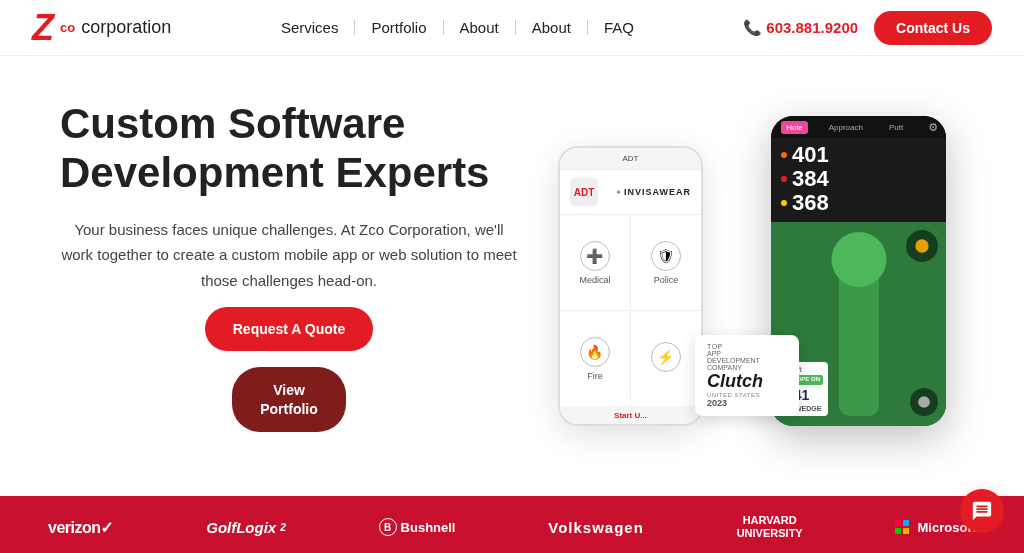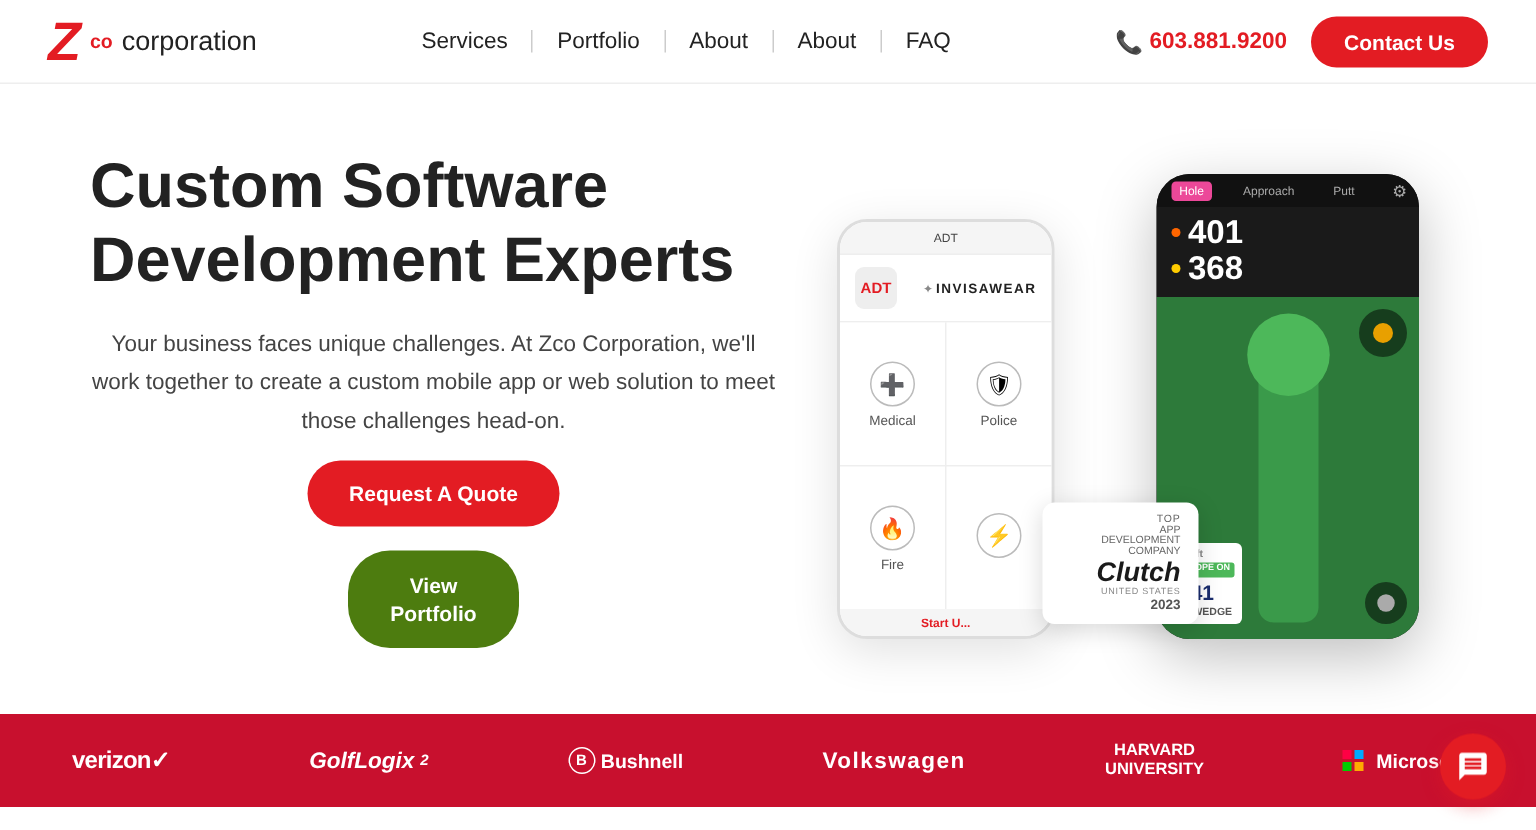--- a/index.html
+++ b/index.html
@@ -75,21 +75,21 @@
       padding: 9px 22px;
       font-size: 14px;
       font-weight: 600;
       cursor: pointer;
     }
 
     
     .hero {
       display: flex;
       align-items: center;
-      padding: 40px 48px 40px 60px;
+      padding: 40px 48px 60px 60px;
       min-height: 370px;
       background: #fff;
       position: relative;
     }
     .hero-text {
       flex: 1;
       max-width: 480px;
     }
     .hero-text h1 {
       font-size: 42px;
@@ -115,21 +115,21 @@
       background: #e31c23;
       color: #fff;
       border: none;
       border-radius: 28px;
       padding: 14px 28px;
       font-size: 14px;
       font-weight: 600;
       cursor: pointer;
     }
     .btn-portfolio {
-      background: #4d7c0f;
+      background: #7f1d1d;
       color: #fff;
       border: none;
       border-radius: 28px;
       padding: 14px 28px;
       font-size: 14px;
       font-weight: 600;
       cursor: pointer;
       text-align: center;
       line-height: 1.3;
     }
@@ -323,21 +323,21 @@
 
     
     .clutch-badge {
       position: absolute;
       bottom: 20px;
       left: 50%;
       transform: translateX(-50%);
       background: #fff;
       border-radius: 8px;
       padding: 8px 12px;
-      text-align: right;
+      text-align: left;
       box-shadow: 0 4px 16px rgba(0,0,0,0.15);
       width: 104px;
     }
     .clutch-top {
       font-size: 7px;
       color: #666;
       text-transform: uppercase;
       letter-spacing: 0.5px;
     }
     .clutch-title {
@@ -496,20 +496,24 @@
         <span class="tab-btn">List</span>
         <span class="tab-btn active">Hole</span>
         <span class="tab-btn">Approach</span>
         <span class="tab-btn">Putt</span>
         <span style="font-size:11px;color:#aaa;margin-left:4px;">⚙</span>
       </div>
       <div class="golf-scores">
         <div class="score-row">
           <div class="score-dot" style="background:#ff6600;"></div>
           <span class="score-num">401</span>
+        </div>
+        <div class="score-row">
+          <div class="score-dot" style="background:#e31c23;"></div>
+          <span class="score-num">384</span>
         </div>
         <div class="score-row">
           <div class="score-dot" style="background:#ffcc00;"></div>
           <span class="score-num">368</span>
         </div>
       </div>
       <div class="golf-map">
         <div class="golf-fairway"></div>
         <div class="golf-green"></div>
         <div style="position:absolute;top:8px;right:8px;width:32px;height:32px;background:rgba(0,0,0,0.5);border-radius:50%;display:flex;align-items:center;justify-content:center;">

